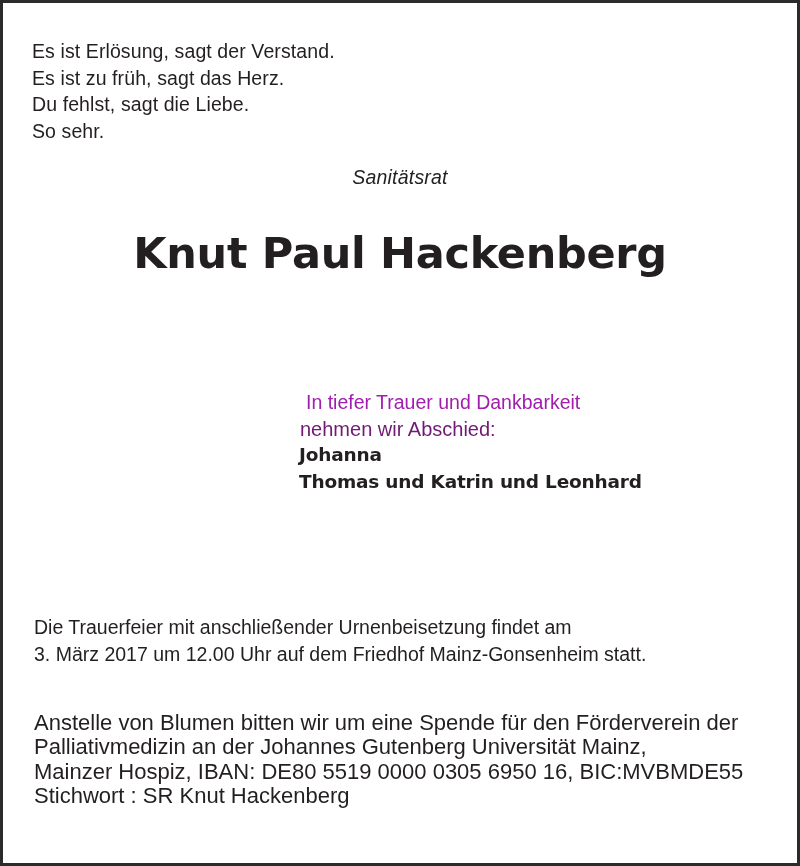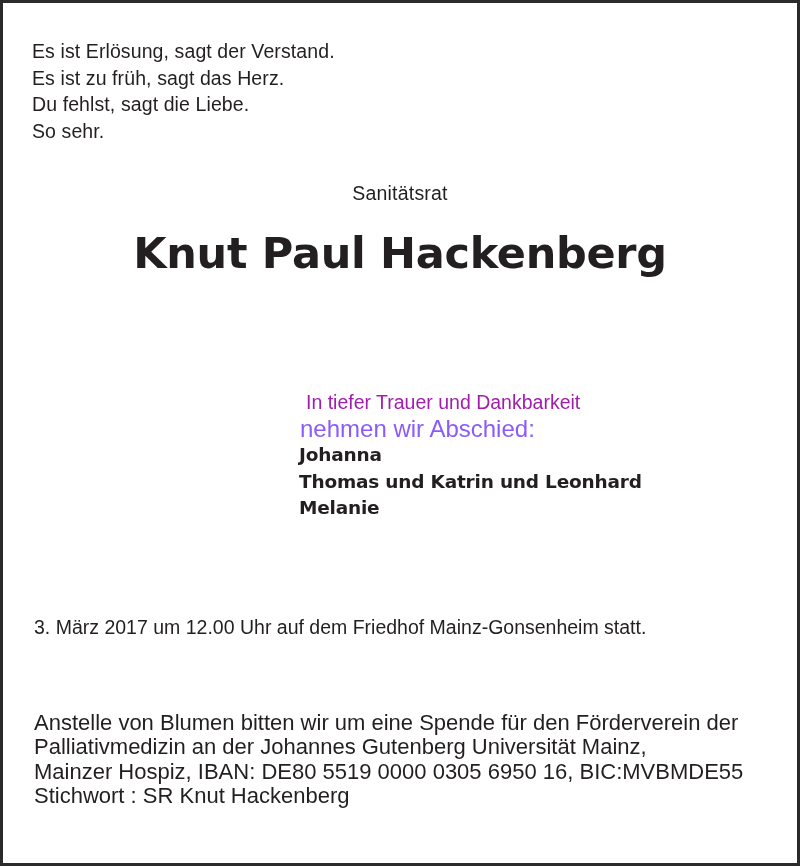--- a/index.html
+++ b/index.html
@@ -44,28 +44,29 @@
     line-height: 26.5px;
     color: #231f20;
     letter-spacing: 0.1px;
     white-space: nowrap;
   }
 
   
   .honorific {
     position: absolute;
     left: 0;
-    top: 170px;
+    top: 154px;
     width: 794px;
     text-align: center;
     font-family: "Liberation Sans", sans-serif;
     font-size: 19.5px;
     line-height: 24px;
     color: #231f20;
     letter-spacing: 0.2px;
+    font-style: italic;
   }
 
   
   .name {
     position: absolute;
     left: 0;
     top: 216px;
     width: 794px;
     text-align: center;
     font-family: "DejaVu Sans", sans-serif;
@@ -103,23 +104,23 @@
   .mourners .intro-1 {
     font-family: "Liberation Sans", sans-serif;
     font-size: 19.5px;
     line-height: 26.5px;
     color: #a21caf;
     padding-left: 7px;
     white-space: nowrap;
   }
   .mourners .intro-2 {
     font-family: "Liberation Sans", sans-serif;
-    font-size: 24px;
-    line-height: 26.5px;
-    color: #8b5cf6;
+    font-size: 20px;
+    line-height: 26.5px;
+    color: #701a75;
     padding-left: 1px;
     white-space: nowrap;
   }
   .mourners .fam {
     font-family: "DejaVu Sans", sans-serif;
     font-weight: bold;
     font-size: 18.5px;
     line-height: 26.5px;
     color: #231f20;
     letter-spacing: -0.2px;
@@ -174,24 +175,24 @@
     <div class="honorific">Sanitätsrat</div>
 
     <div class="name">Knut Paul Hackenberg</div>
 
 
     <div class="mourners">
       <div class="intro-1">In tiefer Trauer und Dankbarkeit</div>
       <div class="intro-2">nehmen wir Abschied:</div>
       <div class="fam">Johanna</div>
       <div class="fam">Thomas und Katrin und Leonhard</div>
-      <div class="fam">Melanie</div>
     </div>
 
     <div class="service">
+      <div class="service-line">Die Trauerfeier mit anschließender Urnenbeisetzung findet am</div>
       <div class="service-line">3. März 2017 um 12.00 Uhr auf dem Friedhof Mainz-Gonsenheim statt.</div>
     </div>
 
     <div class="donation">
       <div class="donation-line">Anstelle von Blumen bitten wir um eine Spende für den Förderverein der</div>
       <div class="donation-line">Palliativmedizin an der Johannes Gutenberg Universität Mainz,</div>
       <div class="donation-line">Mainzer Hospiz, IBAN: DE80 5519 0000 0305 6950 16, BIC:MVBMDE55</div>
       <div class="donation-line">Stichwort : SR Knut Hackenberg</div>
     </div>
 

